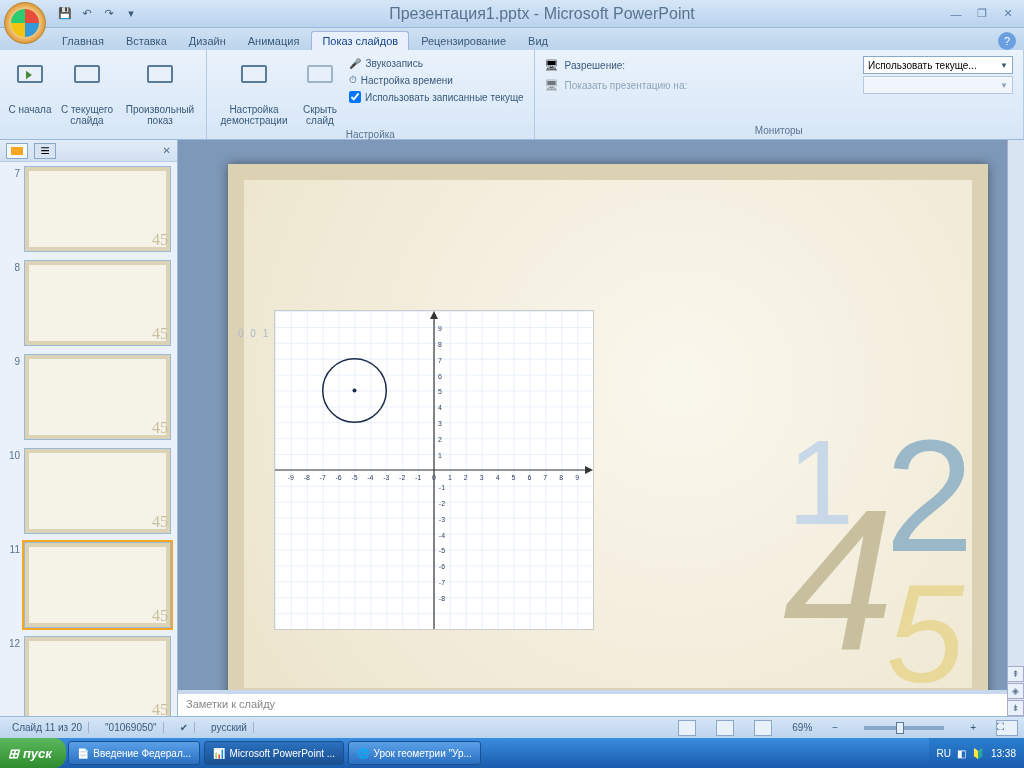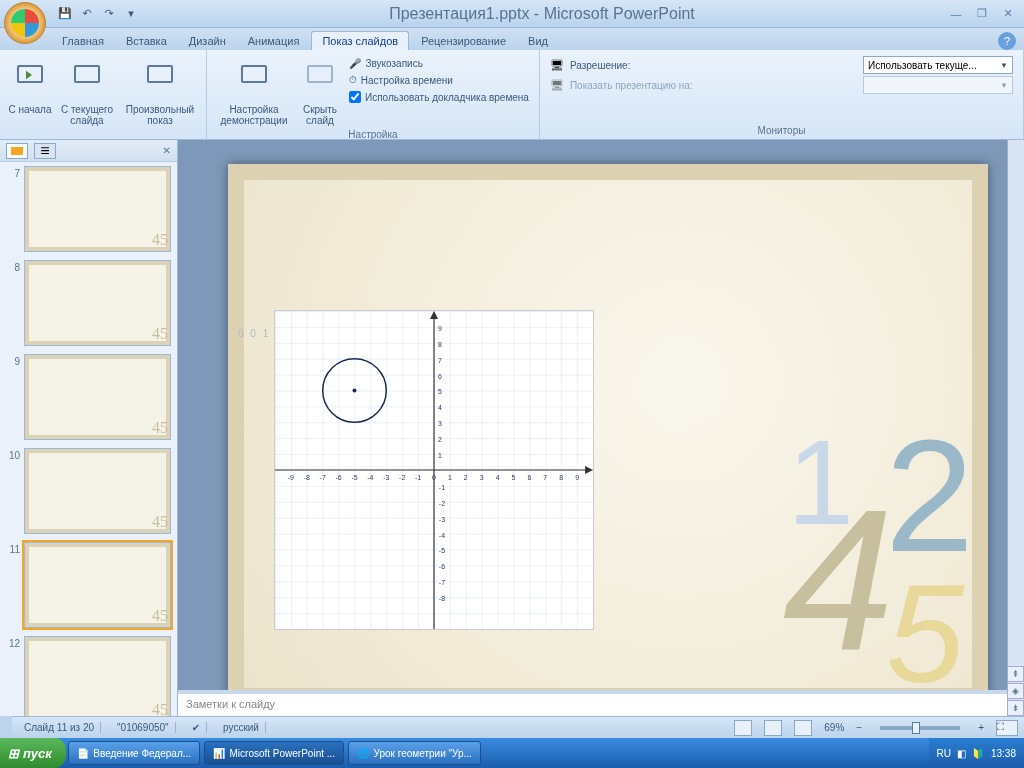--- a/index.html
+++ b/index.html
@@ -61,23 +61,23 @@
 .bn5 { color:#e8d89a; position:absolute; right:0; bottom:-10px; font-size:140px; font-style:italic; }
 .page-dots { position:absolute; left:-6px; top:120px; color:#aab8cc; font-size:10px; letter-spacing:2px; writing-mode: horizontal-tb; margin-top: 28px; }
 
 .scroll-v { position:absolute; right:0; top:0; bottom:0; width:17px; background:#d8e4f2; border-left:1px solid #aac; }
 .scroll-controls { position:absolute; right:0; bottom:0; width:17px; }
 .scroll-controls div { height:16px; border:1px solid #aac; background:#e8f0fa; margin-top:1px; display:flex; align-items:center; justify-content:center; font-size:9px; color:#5a738e; }
 
 .notes-pane { height: 26px; background: #fff; border-top: 4px solid #c8d8ec; margin-left:178px; margin-right:17px; padding: 4px 8px; font-size: 11px; color: #888; position:absolute; bottom:22px; left:0; right:0; }
 
 
-.statusbar { position: absolute; bottom: 0; left: 12px; right: 0; height: 22px; background: linear-gradient(#d6e6f7,#bcd4ec); border-top: 1px solid #9db9d8; display: flex; align-items: center; font-size: 10px; color: #3a5a7a; padding: 0 6px; gap: 10px; }
+.statusbar { position: absolute; bottom: 0; left: 0; right: 0; height: 22px; background: linear-gradient(#d6e6f7,#bcd4ec); border-top: 1px solid #9db9d8; display: flex; align-items: center; font-size: 10px; color: #3a5a7a; padding: 0 6px; gap: 10px; }
 .status-seg { padding: 0 6px; border-right: 1px solid #aac; }
-.status-right { margin-left: auto; display: flex; align-items: center; gap: 12px; }
+.status-right { margin-left: auto; display: flex; align-items: center; gap: 20px; }
 .view-btn { width: 18px; height: 16px; border: 1px solid #8aa8c8; background: #e8f0fa; }
 .zoom-slider { width: 80px; height: 4px; background: #8aa8c8; position: relative; margin: 0 6px; }
 .zoom-thumb { width: 8px; height: 12px; background: #e8f0fa; border: 1px solid #5a7a9a; position: absolute; left: 40%; top: -4px; }
 
 
 .taskbar { position: absolute; bottom: 0; left: 0; right: 0; height: 30px; background: linear-gradient(#3a8cde,#1a5cae); display: flex; align-items: center; z-index: 1000; }
 body { padding-bottom: 30px; }
 .statusbar { bottom: 30px; }
 .notes-pane { bottom: 52px; }
 .workarea { height: 576px; }
@@ -168,21 +168,21 @@
         <div class="small-item">
             <span>🎤</span>
             <span>Звукозапись</span>
           </div>
         <div class="small-item">
             <span>⏱</span>
             <span>Настройка времени</span>
           </div>
         <div class="small-item">
             <input type="checkbox" checked="" style="">
-            <span class="chk-label">Использовать докладчика времена</span>
+            <span class="chk-label">Использовать записанные текуще</span>
           </div>
       </div>
     </div>
     <div class="group-label">Настройка</div>
   </div>
 
   <div class="group" style="flex:1;">
     <div class="group-content" style="flex-direction:column;align-items:stretch;gap:2px;padding:4px;">
       <div style="display:flex;align-items:center;gap:6px;">
         <span style="font-size:11px;">🖥</span>

